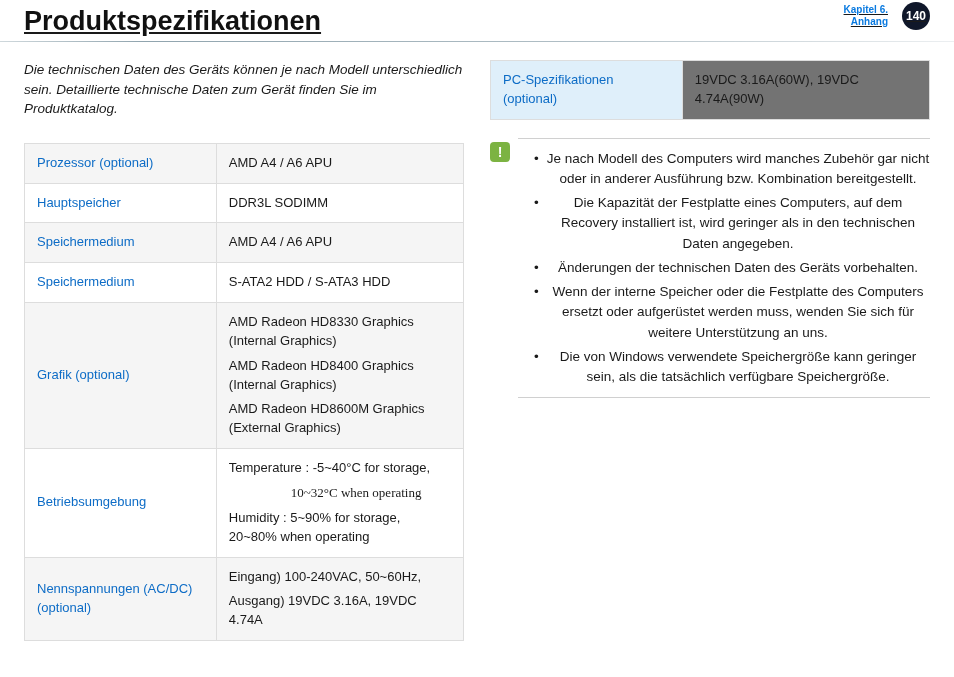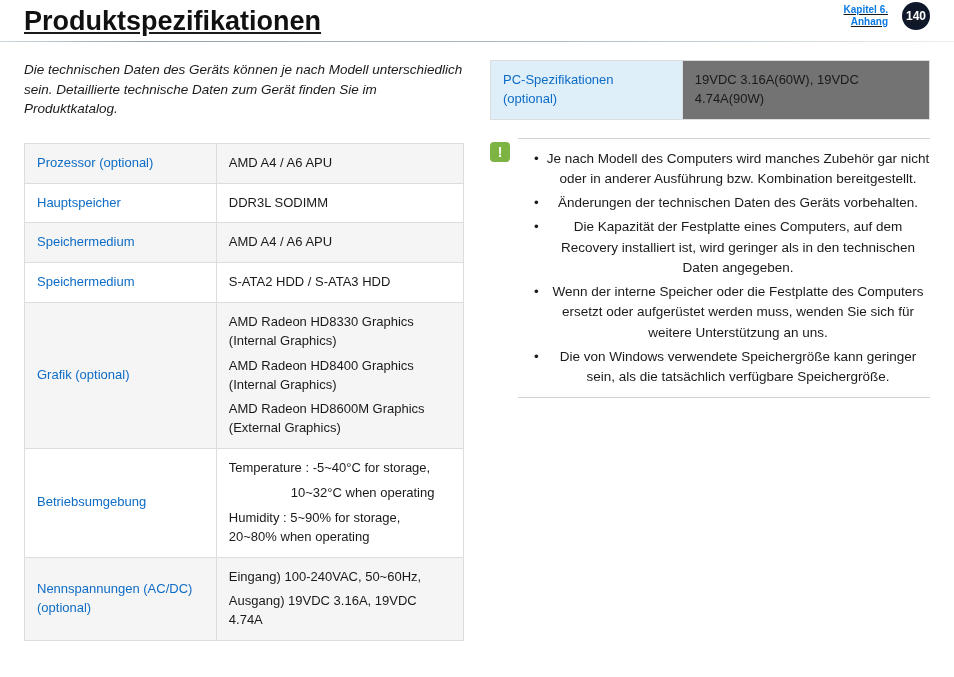--- a/index.html
+++ b/index.html
@@ -50,21 +50,21 @@
   }
   table.spec td.k{
     width:38%;color:var(--blue);font-weight:400;
   }
   table.spec tr.a td{background:var(--row-alt);}
   table.spec tr.b td{background:var(--row-alt2);margin-top:9px;}
   table.spec tr.h td.k{background:var(--row-blue);}
   table.spec tr.h td.v{background:#737373;}
   .sub{display:block;}
   .sub+ .sub{margin-top:6px;}
-  .indent{padding-left:62px;display:block;}
+  .indent{padding-left:62px;display:block;font-family:Liberation Serif, serif;}
 
   .notebox{
     margin-top:18px;border:0;
     padding:0;
     display:flex;gap:8px;
   }
   .noteicon{
     flex:0 0 20px;height:20px;border-radius:4px;background:var(--green);
     color:#fff;display:flex;align-items:center;justify-content:center;font-weight:900;font-size:14px;
     margin-top:4px;
@@ -152,22 +152,22 @@
             <td class="k">PC-Spezifikationen (optional)</td>
             <td class="v">19VDC 3.16A(60W), 19VDC 4.74A(90W)</td>
           </tr>
         </tbody>
       </table>
 
       <div class="notebox">
         <div class="noteicon">!</div>
         <ul class="notes">
           <li>Je nach Modell des Computers wird manches Zubehör gar nicht oder in anderer Ausführung bzw. Kombination bereitgestellt.</li>
+          <li>Die Kapazität der Festplatte eines Computers, auf dem Recovery installiert ist, wird geringer als in den technischen Daten angegeben.</li>
           <li>Änderungen der technischen Daten des Geräts vorbehalten.</li>
-          <li>Die Kapazität der Festplatte eines Computers, auf dem Recovery installiert ist, wird geringer als in den technischen Daten angegeben.</li>
           <li>Wenn der interne Speicher oder die Festplatte des Computers ersetzt oder aufgerüstet werden muss, wenden Sie sich für weitere Unterstützung an uns.</li>
           <li>Die von Windows verwendete Speichergröße kann geringer sein, als die tatsächlich verfügbare Speichergröße.</li>
         </ul>
       </div>
     </div>
 
   </div>
 </div>
 
 </body></html>

